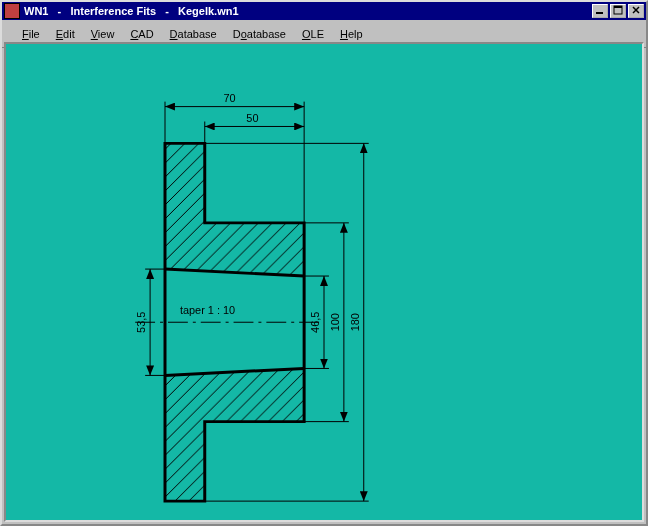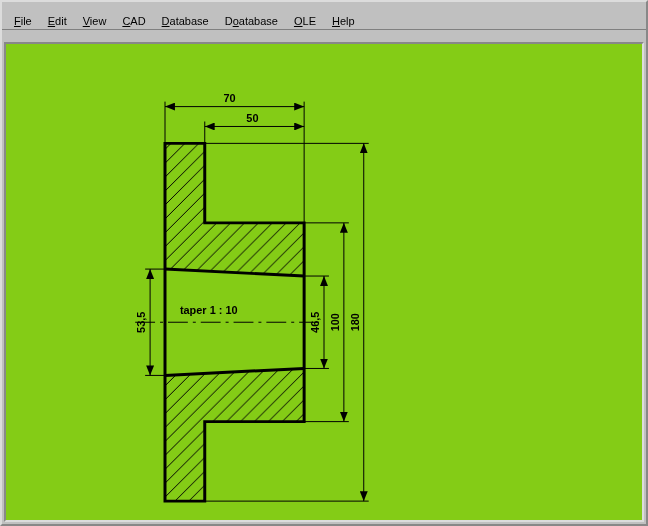--- a/index.html
+++ b/index.html
@@ -60,60 +60,82 @@
     cursor: default;
   }
   .tbuttons .btn svg {
     display: block;
     margin: auto;
   }
   .menubar {
     height: 28px;
     background: #c0c0c0;
     display: flex;
-    align-items: flex-end;
-    padding: 0 4px;
+    align-items: center;
+    padding: 0 12px;
     border-bottom: 1px solid #808080;
     box-sizing: border-box;
   }
   .menubar .menu-item {
     padding: 2px 8px;
     cursor: default;
     color: #000;
   }
   .menubar .menu-item .ul {
     text-decoration: underline;
   }
   .canvas-area {
     position: absolute;
     top: 40px;
     left: 2px;
     right: 2px;
     bottom: 2px;
     border: 2px inset #dcdcdc;
-    background: #84cc16;
+    background: #14b8a6;
     box-sizing: border-box;
     overflow: hidden;
-    font-weight: bold;
   }
   .drawing {
     position: absolute;
     width: 100%;
     height: 100%;
   }
   .dim-text-v {
     font-size: 11px;
     fill: #000;
   }
 </style>
 </head>
 <body>
 
 <div class="window">
 
+  <div class="titlebar">
+    <span class="icon"></span>
+    <span class="title-text">WN1   -   Interference Fits   -   Kegelk.wn1</span>
+    <div class="tbuttons">
+      <div class="btn">
+        <svg width="12" height="10">
+            <line x1="2" y1="8" x2="9" y2="8" stroke="#000" stroke-width="2"></line>
+          </svg>
+      </div>
+      <div class="btn">
+        <svg width="12" height="10">
+            <rect x="2" y="1" width="8" height="8" fill="none" stroke="#000" stroke-width="1"></rect>
+            <line x1="2" y1="2" x2="10" y2="2" stroke="#000" stroke-width="2"></line>
+          </svg>
+      </div>
+      <div class="btn">
+        <svg width="12" height="10">
+            <line x1="3" y1="2" x2="9" y2="8" stroke="#000" stroke-width="1.5"></line>
+            <line x1="9" y1="2" x2="3" y2="8" stroke="#000" stroke-width="1.5"></line>
+          </svg>
+      </div>
+    </div>
+  </div>
 
   <div class="menubar">
     <span class="menu-item"><span class="ul">F</span><span>ile</span></span>
     <span class="menu-item"><span class="ul">E</span><span>dit</span></span>
     <span class="menu-item"><span class="ul">V</span><span>iew</span></span>
     <span class="menu-item"><span class="ul">C</span><span>AD</span></span>
     <span class="menu-item"><span class="ul">D</span><span>atabase</span></span>
     <span class="menu-item"><span>D</span><span class="ul">o</span><span>atabase</span></span>
     <span class="menu-item"><span class="ul">O</span><span>LE</span></span>
     <span class="menu-item"><span class="ul">H</span><span>elp</span></span>

